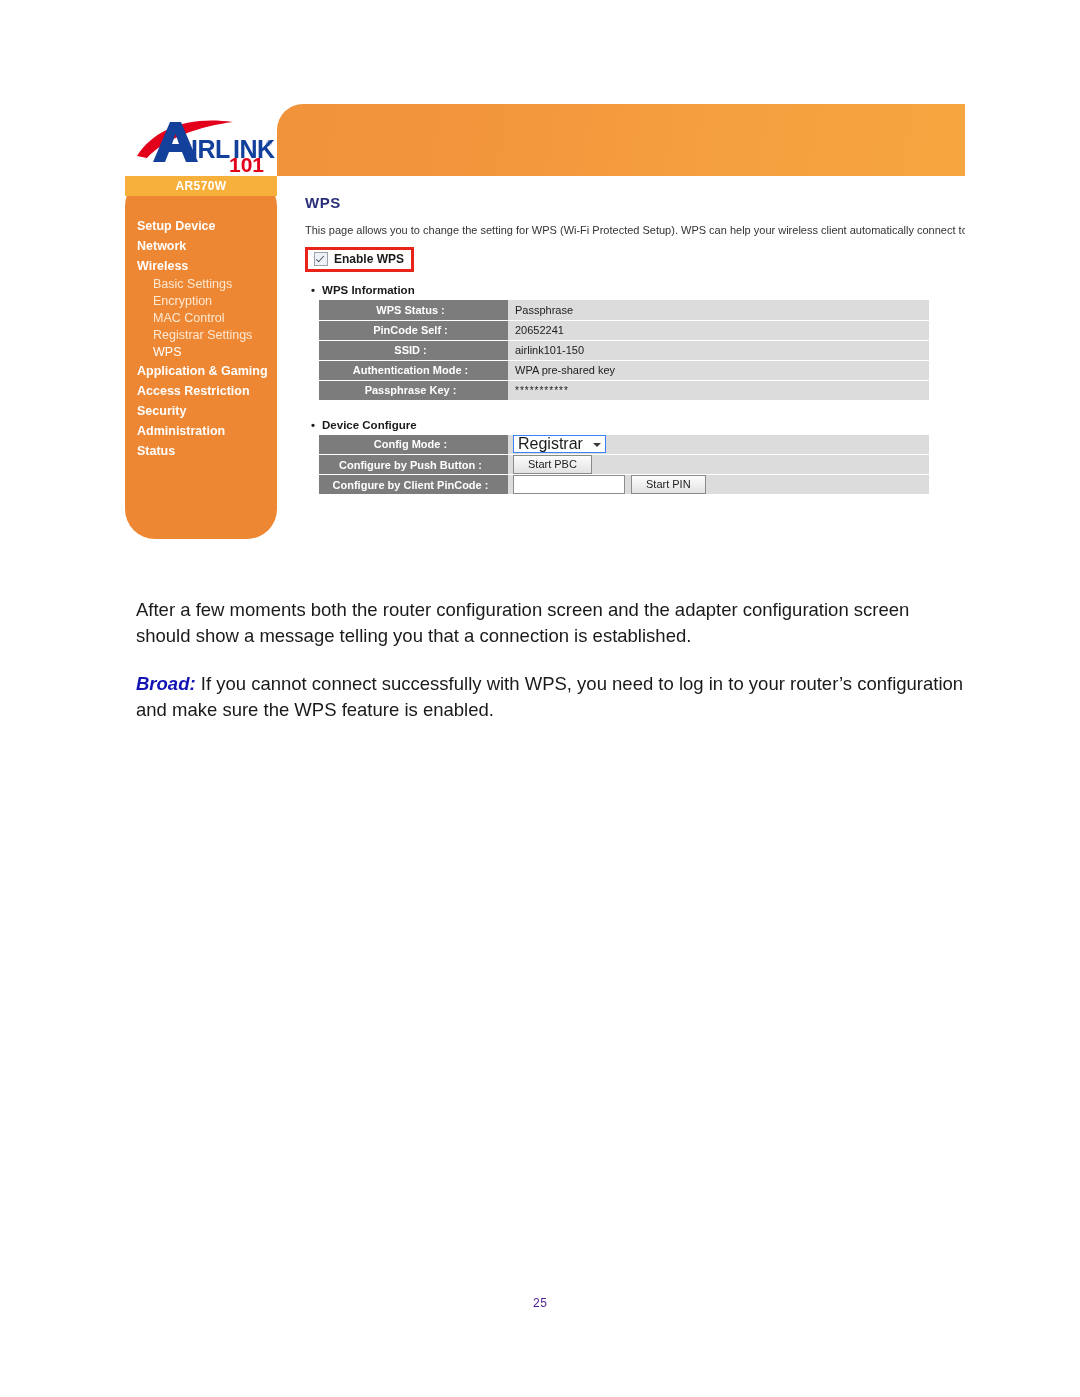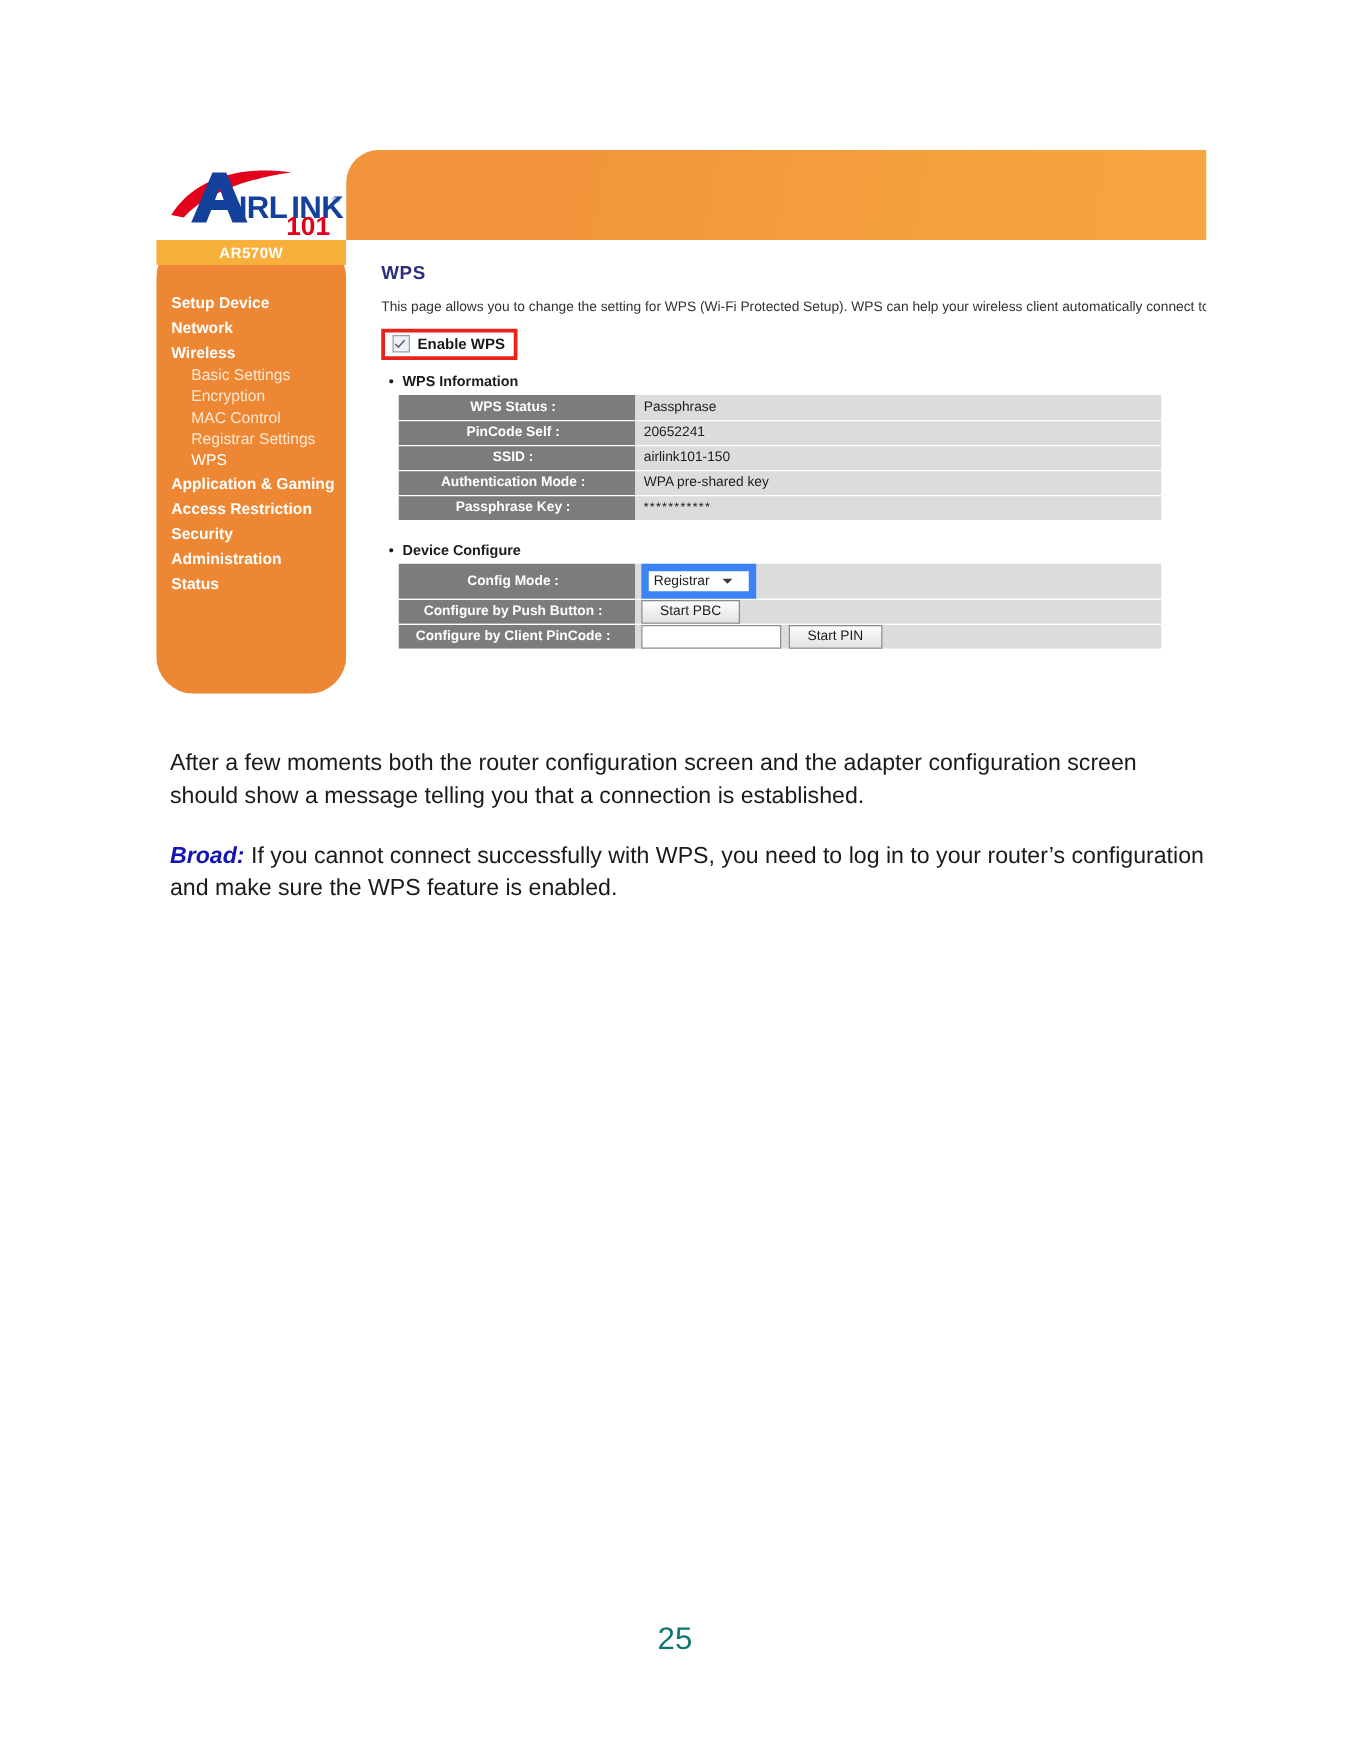--- a/index.html
+++ b/index.html
@@ -14,21 +14,21 @@
     position: relative;
     font-family: "Liberation Sans", sans-serif;
     color: #000000;
     overflow: hidden;
   }
 
   
   .figure {
     position: absolute;
     left: 125px;
-    top: 120px;
+    top: 104px;
     width: 840px;   
     height: 435px;
     overflow: hidden;
   }
   .figure-inner {
     position: relative;
     width: 1150px;  
     height: 435px;
     background: #ffffff;
   }
@@ -216,23 +216,23 @@
     white-space: nowrap;
   }
   .tbl td.v.mask { letter-spacing: 1px; font-size: 10px; }
 
   
   .tbl2 { width: 610px; }
   .tbl2 td.v { padding-left: 5px; }
 
   .select {
     display: inline-block;
-    border: 6px solid #3b82f6;
+    border: 1px solid #3b82f6;
     background: #ffffff;
-    font-size: 11px;
+    font-size: 16px;
     padding: 0 4px;
     height: 16px;
     line-height: 16px;
     min-width: 72px;
     position: relative;
   }
   .select .caret {
     display: inline-block;
     margin-left: 10px;
     width: 0; height: 0;
@@ -279,23 +279,23 @@
     font-weight: bold;
     font-style: italic;
   }
 
   
   .page-num {
     position: absolute;
     left: 0; right: 0;
     top: 1297px;
     text-align: center;
-    font-family: Liberation Sans, sans-serif;
-    font-size: 25px;
-    color: #0f766e;
+    font-family: Liberation Mono, monospace;
+    font-size: 12px;
+    color: #4c1d95;
   }
 </style>
 </head>
 <body>
 
 <div class="figure">
   <div class="figure-inner">
 
     <div class="hdr">
       <div class="hdr-bar">

